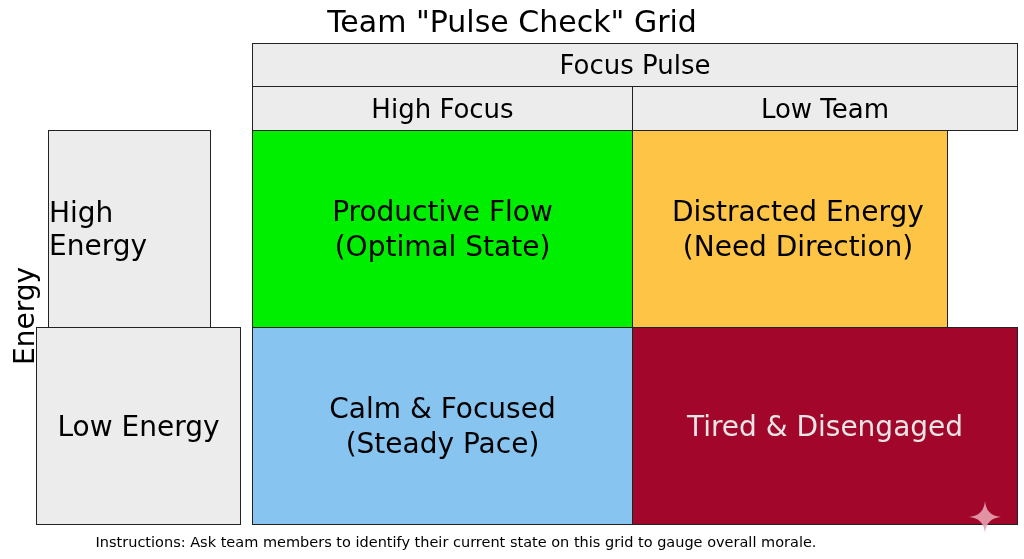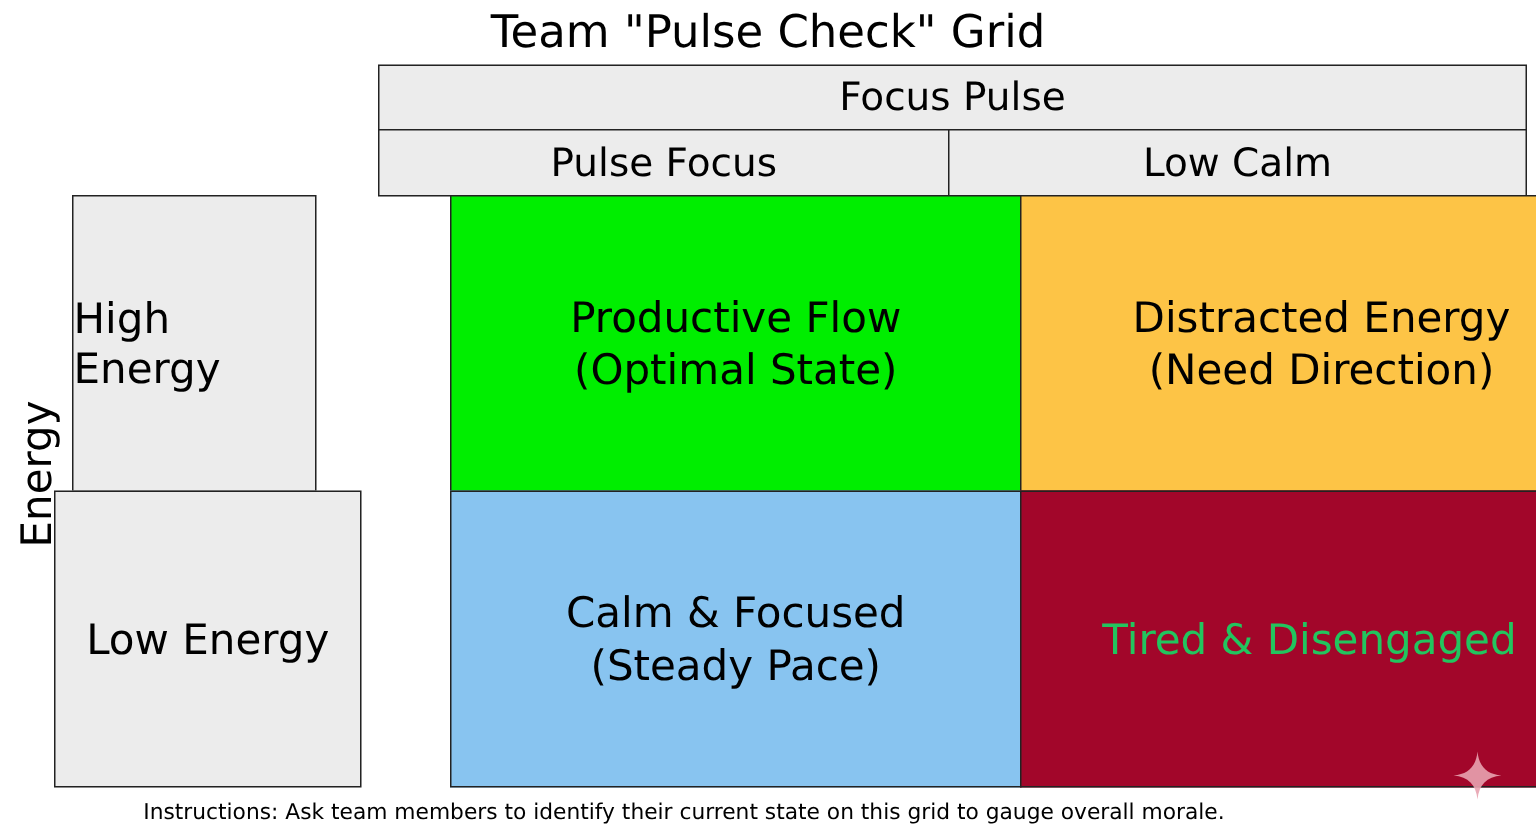--- a/index.html
+++ b/index.html
@@ -1,62 +1,62 @@
 <!DOCTYPE html>
 <html><head>
 <meta charset="utf-8">
 <style>
   html, body { margin:0; padding:0; }
   body { width:1024px; height:559px; background:#ffffff; position:relative; overflow:hidden;
          font-family: "DejaVu Sans", sans-serif; color:#000; }
   .abs { position:absolute; box-sizing:border-box; }
   .title { left:0; width:1024px; top:2px; text-align:center; font-size:30px; line-height:40px; }
   .hdr { background:#ececec; border:1.5px solid #222; display:flex; align-items:center; justify-content:center; font-size:26px; }
-  .cell { border:1.5px solid #222; display:flex; align-items:center; justify-content:center; text-align:center; font-size:28px; line-height:35px; flex-direction:column;margin-left:48px; }
+  .cell { border:1.5px solid #222; display:flex; align-items:center; justify-content:center; text-align:center; font-size:28px; line-height:35px; flex-direction:column; }
   .axis-y { left:-60px; top:296px; width:170px; height:40px; transform:rotate(-90deg); text-align:center; font-size:28px; line-height:40px; }
   .footer { left:0; width:912px; top:532px; text-align:center; font-size:14.5px; line-height:20px; }
   .sparkle { left:968px; top:500px; width:34px; height:34px; }
 </style>
 </head>
 <body>
 
 <div class="abs title">Team "Pulse Check" Grid</div>
 
 <div class="abs hdr" style="left:252px;top:43px;width:766px;height:44px;">
   <span>Focus Pulse</span>
 </div>
 <div class="abs hdr" style="left:252px;top:86px;width:381px;height:45px;">
-  <span>Pulse Focus</span>
+  <span>High Focus</span>
 </div>
 <div class="abs hdr" style="left:632px;top:86px;width:386px;height:45px;">
-  <span>Low Calm</span>
+  <span>Low Team</span>
 </div>
 
 <div class="abs axis-y">Energy Level</div>
 
 <div class="abs hdr" style="left:48px;top:130px;width:163px;height:198px;font-size:28px;">
   <span>High Energy</span>
 </div>
 <div class="abs hdr" style="left:36px;top:327px;width:205px;height:198px;font-size:28px;">
   <span>Low Energy</span>
 </div>
 
 <div class="abs cell" style="left:252px;top:130px;width:381px;height:198px;background:#00ee00;">
   <div>Productive Flow</div>
   <div>(Optimal State)</div>
 </div>
-<div class="abs cell" style="left:632px;top:130px;width:386px;height:198px;background:#fdc446;padding-left:16px;">
+<div class="abs cell" style="left:632px;top:130px;width:316px;height:198px;background:#fdc446;padding-left:16px;">
   <div>Distracted Energy</div>
   <div>(Need Direction)</div>
 </div>
 <div class="abs cell" style="left:252px;top:327px;width:381px;height:198px;background:#88c4f0;">
   <div>Calm &amp; Focused</div>
   <div>(Steady Pace)</div>
 </div>
-<div class="abs cell" style="left:632px;top:327px;width:386px;height:198px;background:#a2062a;color:#22c55e;">
+<div class="abs cell" style="left:632px;top:327px;width:386px;height:198px;background:#a2062a;color:#e5e5e5;">
   <div>Tired &amp; Disengaged</div>
 </div>
 
 <svg class="abs sparkle" viewBox="0 0 34 34">
   <path d="M17 1 C18 11 23 16 33 17 C23 18 18 23 17 33 C16 23 11 18 1 17 C11 16 16 11 17 1 Z" fill="#e8a3b0" opacity="0.9"></path>
 </svg>
 
 <div class="abs footer">Instructions: Ask team members to identify their current state on this grid to gauge overall morale.</div>
 
 </body></html>

